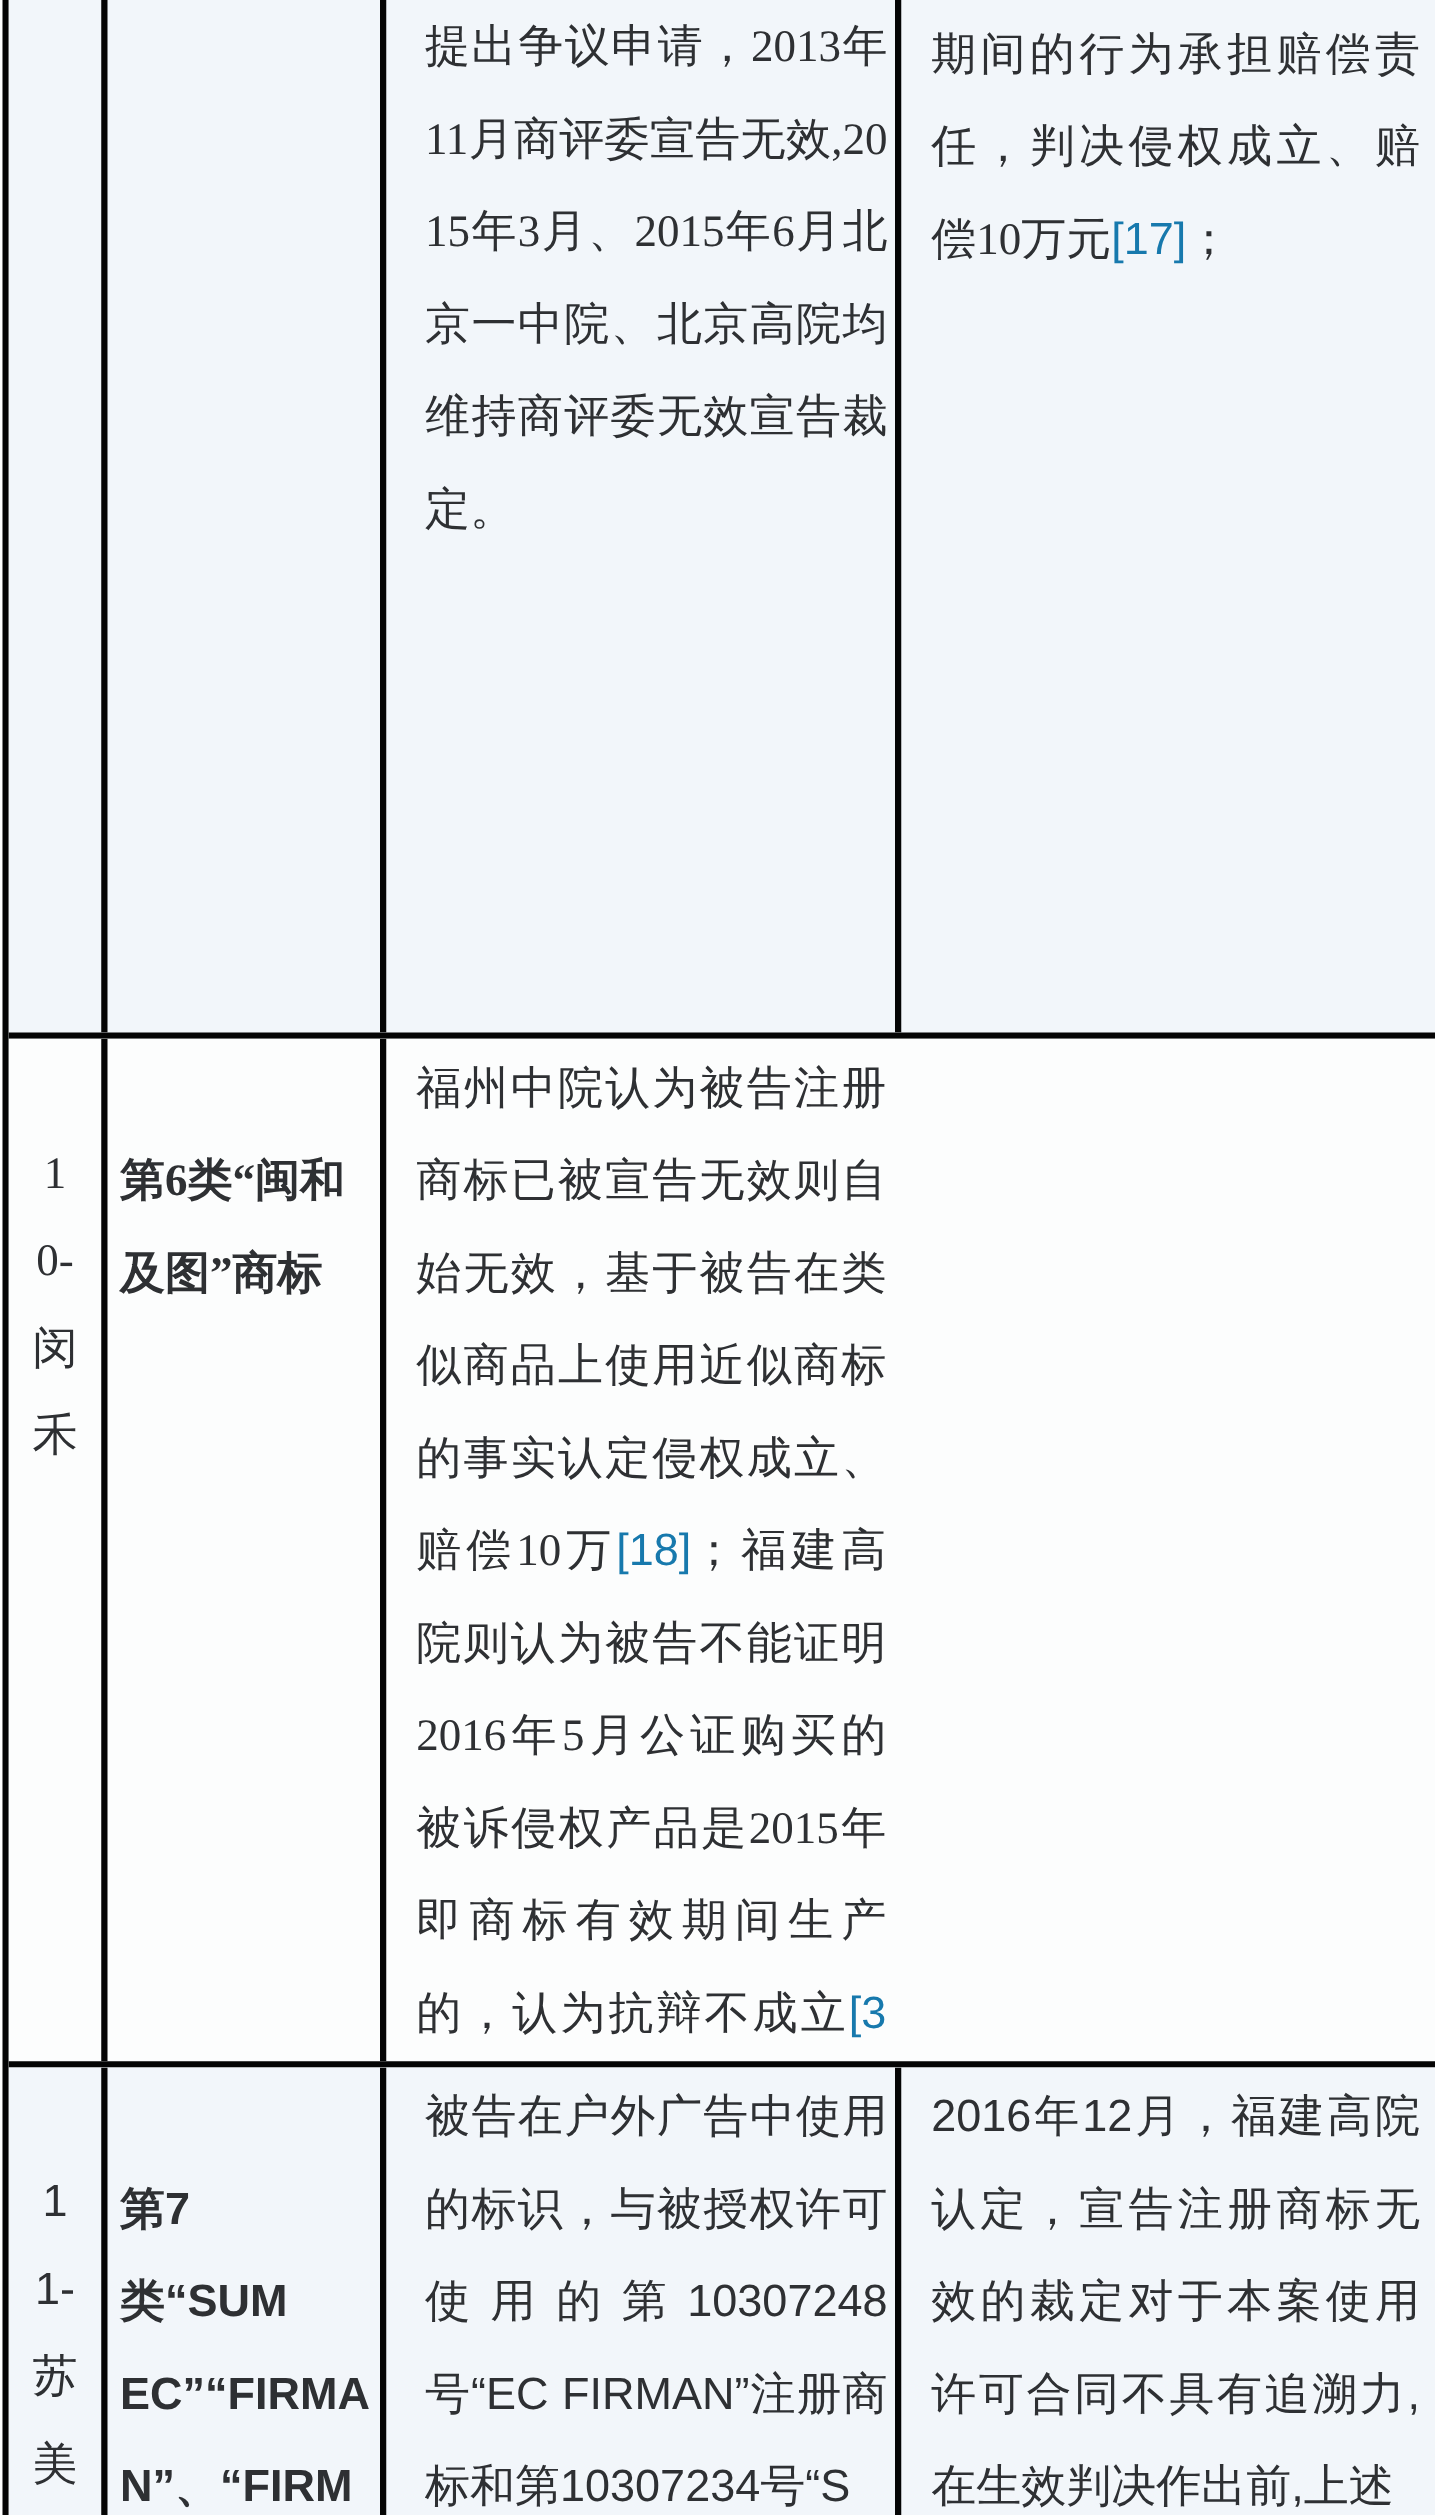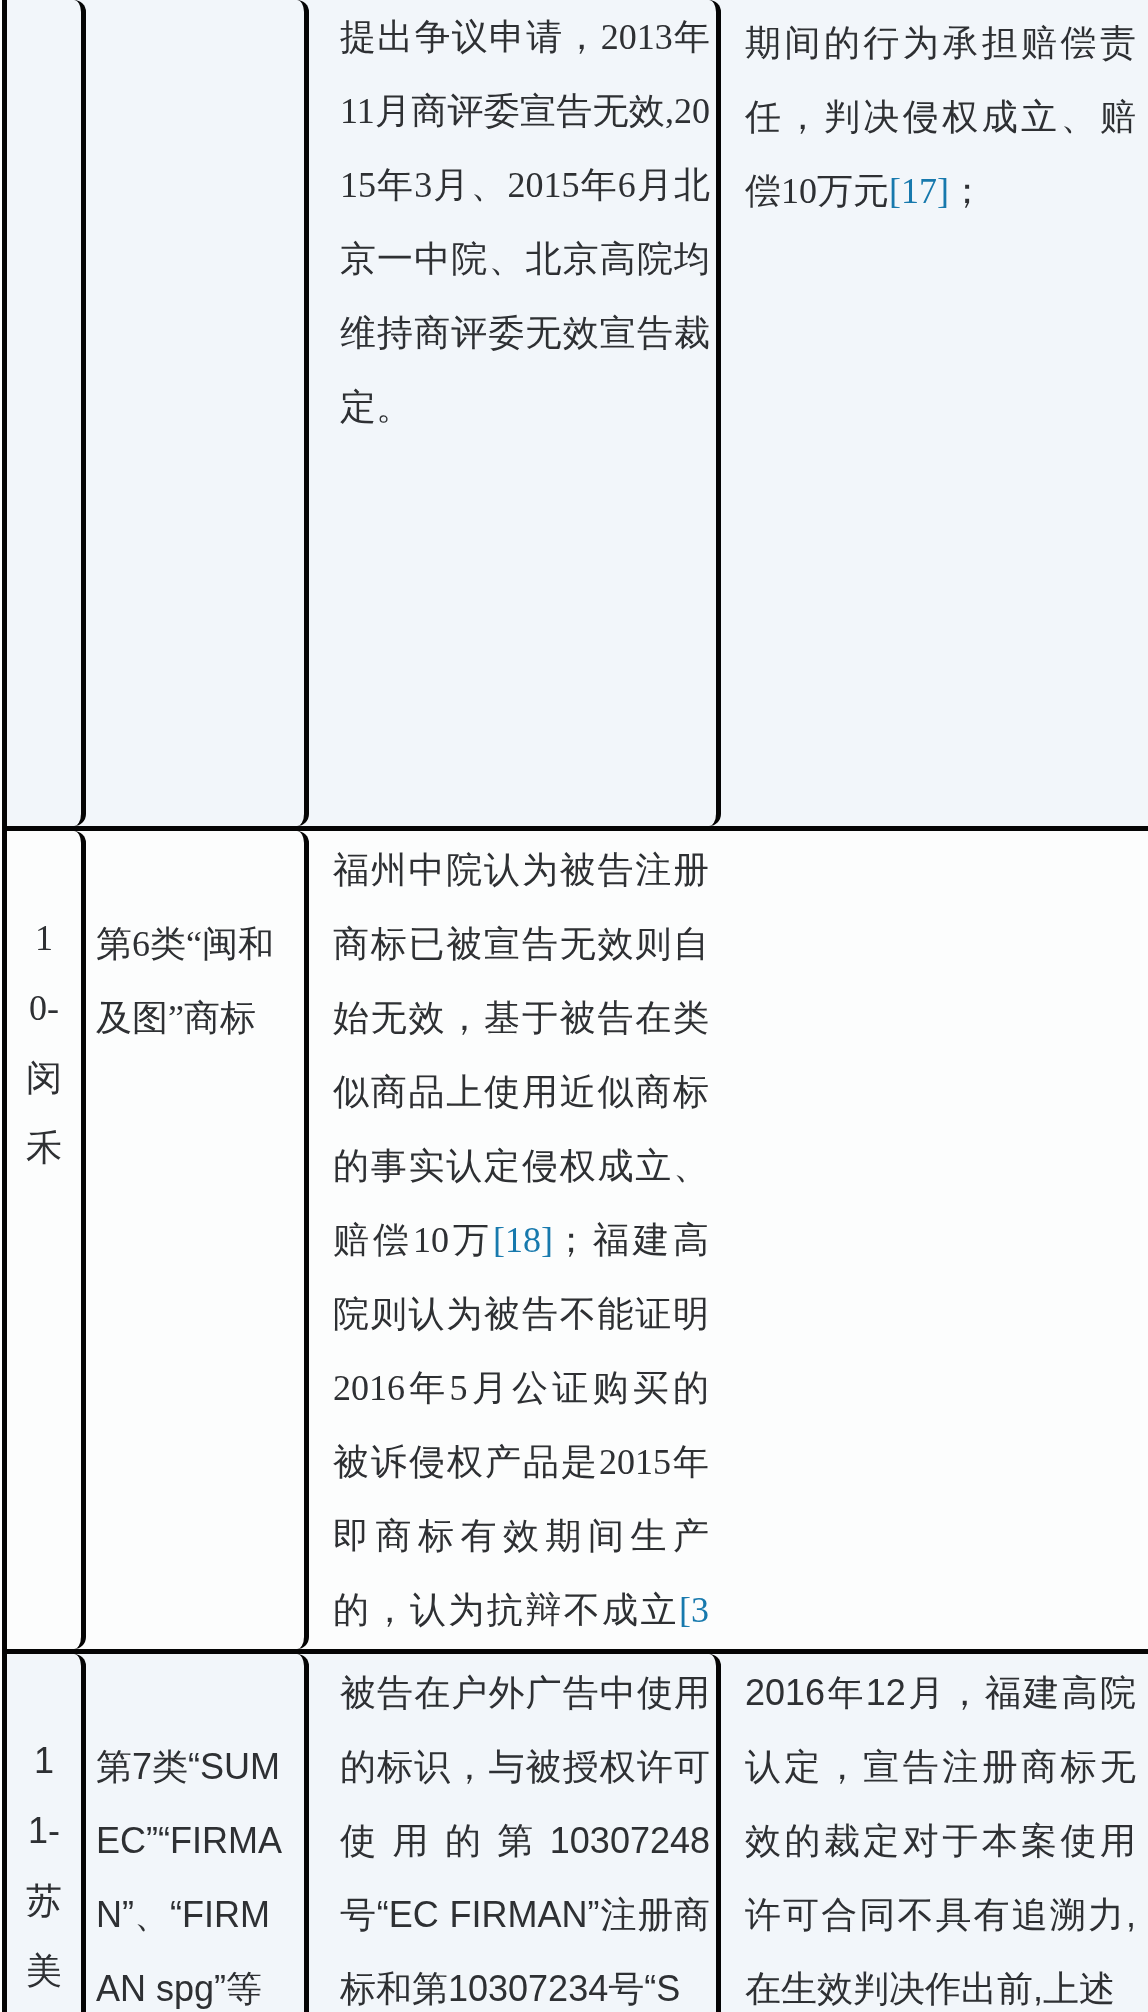--- a/index.html
+++ b/index.html
@@ -29,50 +29,51 @@
   .trow-2 { height: 818px; background: var(--row-even-bg, #fcfdfd); border-bottom: 5px solid var(--border-color, #000); }
   .trow-3 { height: 420px; background: var(--row-odd-bg, #f2f6fa); }
   .row-sans { font-family: "Liberation Sans", "DejaVu Sans", sans-serif; }
 
   .cell {
     box-sizing: border-box;
     overflow: hidden;
     font-size: 36px;
     line-height: 74px;
   }
-  .cell.b-right { border-right: 5px solid var(--border-color, #000); border-radius: 12px; }
+  .cell.b-right { border-right: 5px solid var(--border-color, #000); }
 
   .col-case {
     text-align: center;
     white-space: pre-line;
     line-height: 70px;
     padding-top: 2px;
   }
   .col-mark {
     padding: 2px 19px 0 10px;
     white-space: pre-line;
+    font-weight: bold;
   }
   .col-facts {
     padding: 0 6px 0 31px;
   }
   .col-holding {
     padding: 0 12px 0 24px;
   }
   .cell p {
     margin: 0;
     text-align: justify;
     word-break: break-all;
   }
   .offset-up   { margin-top: -20px; }
   .offset-down { margin-top: 6px; }
   .pad-top     { padding-top: 2px; }
 
   .ref {
     color: var(--link-color, #1779ad);
-    font-family: Liberation Serif, serif;
+    font-family: Liberation Sans, sans-serif;
     cursor: pointer;
   }
 </style>
 </head>
 <body>
 
 <div class="viewport">
   <div class="case-table">
 
     <div class="trow trow-1">

